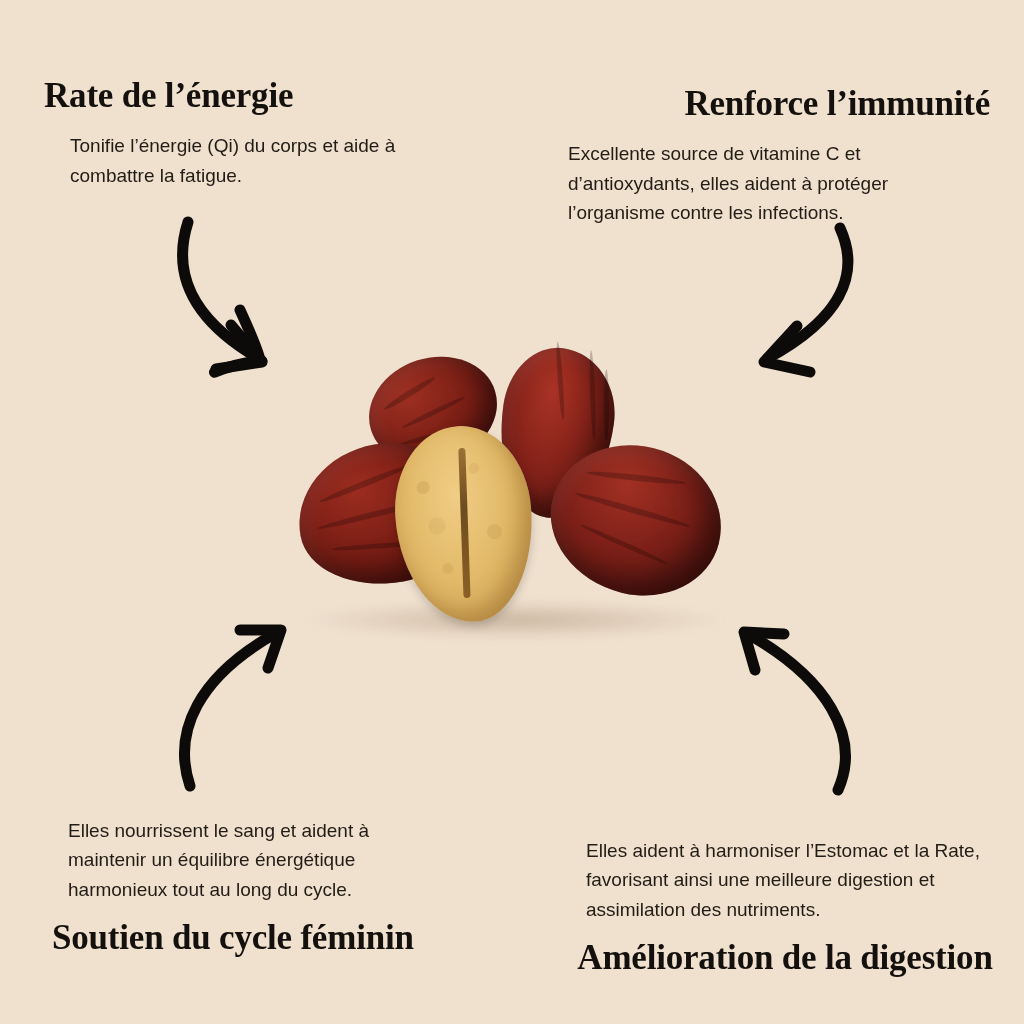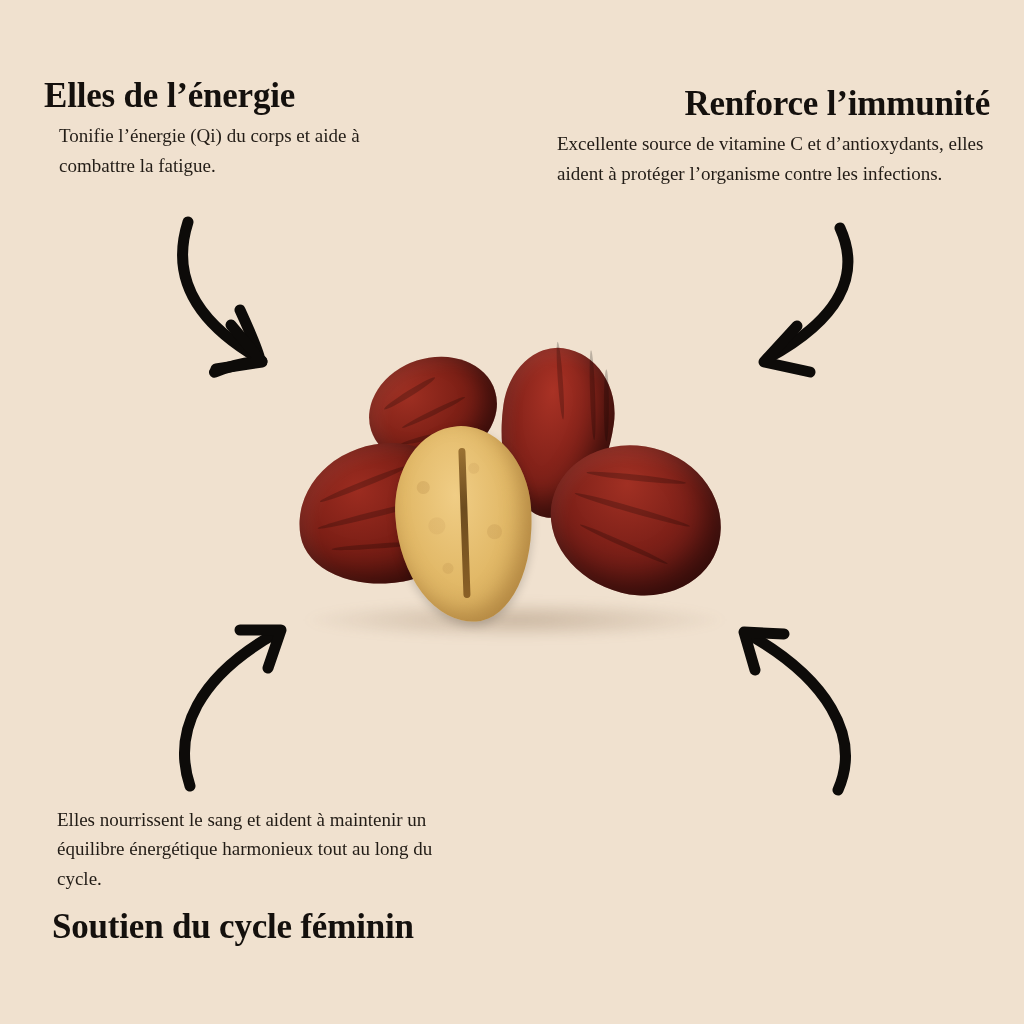--- a/index.html
+++ b/index.html
@@ -27,25 +27,25 @@
   .block h2 {
     font-family: "Liberation Serif", serif;
     font-weight: bold;
     color: #14100d;
     margin: 0 0 6px 0;
     font-size: 35px;
     line-height: 1.12;
     letter-spacing: -0.2px;
   }
   .block p {
-    margin: 5px;
+    margin: 16px;
     font-size: 19px;
     line-height: 1.55;
     color: #221c16;
-    font-family: Liberation Serif, serif;
+    font-family: Liberation Sans, sans-serif;
   }
 
   
   #block-energy {
     left: 44px;
     top: 76px;
     width: 400px;
   }
   #block-energy h2 { text-align: left; }
   #block-energy p { padding-left: 10px; }
@@ -219,28 +219,32 @@
 
       <path d="M190,786 C172,732 198,676 278,632"></path>
       <path d="M240,630 L281,630 L268,668"></path>
 
       <path d="M838,790 C862,736 826,678 748,634"></path>
       <path d="M784,634 L744,632 L755,670"></path>
     </g>
   </svg>
 
   <div class="block" id="block-energy">
-    <h2>Elles de l’énergie</h2>
+    <h2>Rate de l’énergie</h2>
     <p>Tonifie l’énergie (Qi) du corps et aide à combattre la fatigue.</p>
   </div>
 
   <div class="block" id="block-immunity">
     <h2>Renforce l’immunité</h2>
     <p>Excellente source de vitamine C et d’antioxydants, elles aident à protéger l’organisme contre les infections.</p>
   </div>
 
   <div class="block" id="block-cycle">
     <p>Elles nourrissent le sang et aident à maintenir un équilibre énergétique harmonieux tout au long du cycle.</p>
     <h2>Soutien du cycle féminin</h2>
   </div>
 
+  <div class="block" id="block-digestion">
+    <p>Elles aident à harmoniser l’Estomac et la Rate, favorisant ainsi une meilleure digestion et assimilation des nutriments.</p>
+    <h2>Amélioration de la digestion</h2>
+  </div>
 
 </div>
 
 </body></html>

